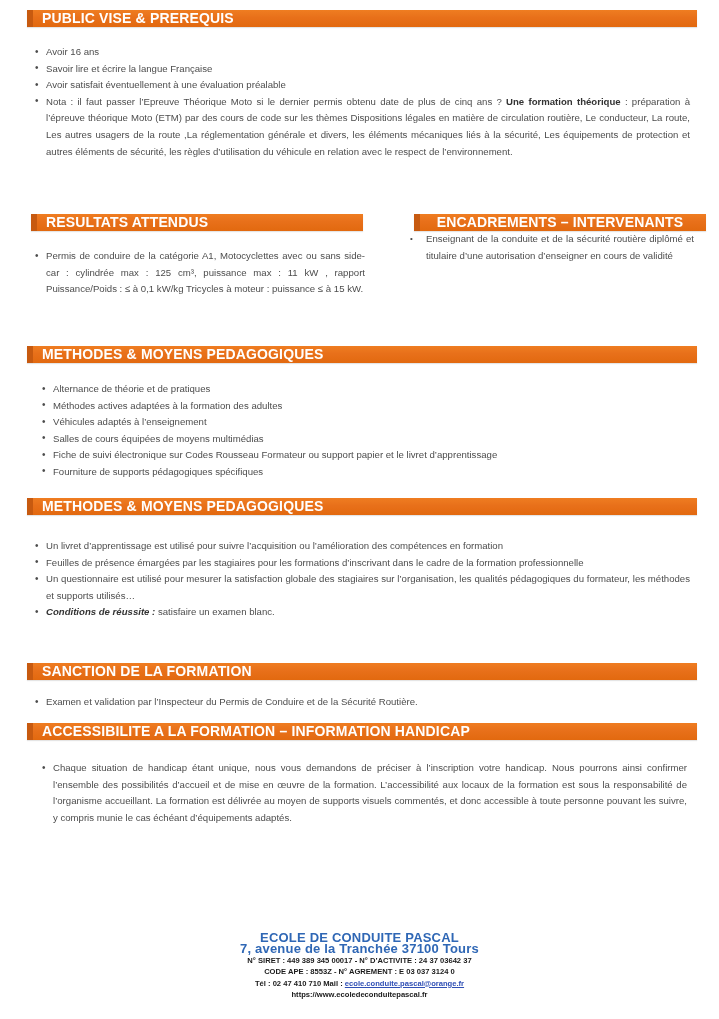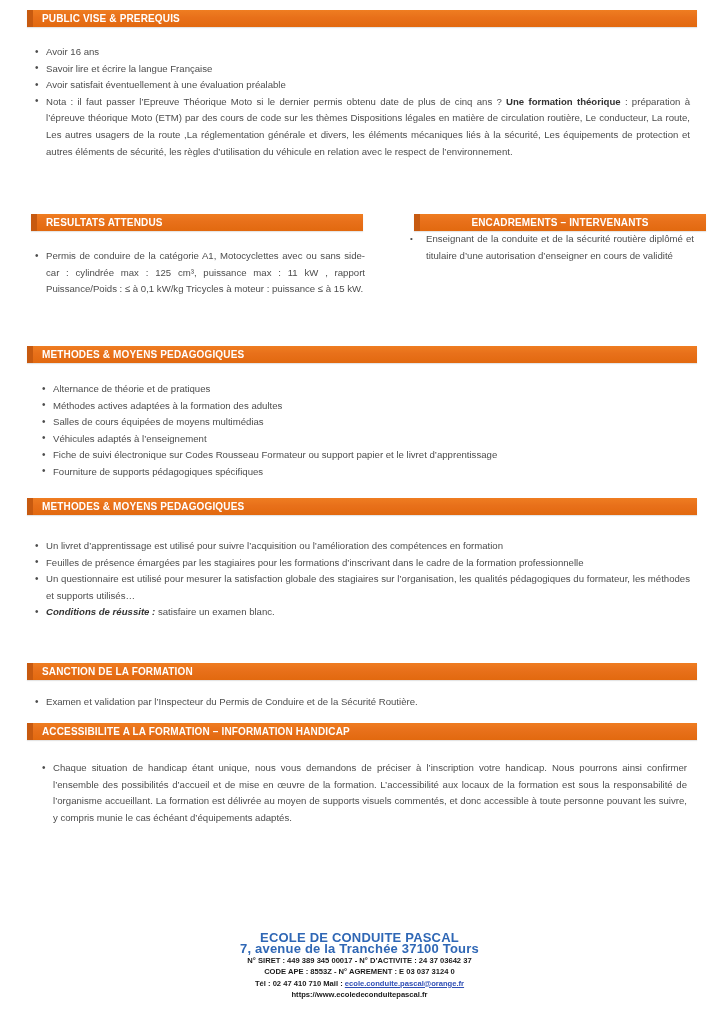--- a/index.html
+++ b/index.html
@@ -32,21 +32,21 @@
     align-items: center;
     box-shadow: 0 1px 1px rgba(0,0,0,0.10);
   }
   .bar .accent {
     width: 6px;
     height: 100%;
     background: #c75a10;
     flex: 0 0 6px;
   }
   .bar .bar-title {
-    font-size: 10px;
+    font-size: 14px;
     font-weight: bold;
     color: #ffffff;
     letter-spacing: 0.15px;
     padding-left: 9px;
     white-space: nowrap;
     line-height: 17px;
   }
   .bar.center .bar-title {
     width: 100%;
     padding-left: 0;
@@ -173,22 +173,22 @@
     <div class="bar">
       <div class="accent"></div>
       <div class="bar-title">METHODES &amp; MOYENS PEDAGOGIQUES</div>
     </div>
   </div>
 
   <div class="block" style="top:381px; left:42px; width:645px;">
     <ul class="bullets">
       <li>Alternance de théorie et de pratiques</li>
       <li>Méthodes actives adaptées à la formation des adultes</li>
+      <li>Véhicules adaptés à l’enseignement</li>
       <li>Salles de cours équipées de moyens  multimédias</li>
-      <li>Véhicules adaptés à l’enseignement</li>
       <li>Fiche de suivi électronique sur Codes Rousseau Formateur ou support papier et le livret d’apprentissage</li>
       <li>Fourniture de supports pédagogiques spécifiques</li>
     </ul>
   </div>
 
   <div class="bar-wrap-full" style="top:498px;">
     <div class="bar">
       <div class="accent"></div>
       <div class="bar-title">METHODES &amp; MOYENS PEDAGOGIQUES</div>
     </div>

